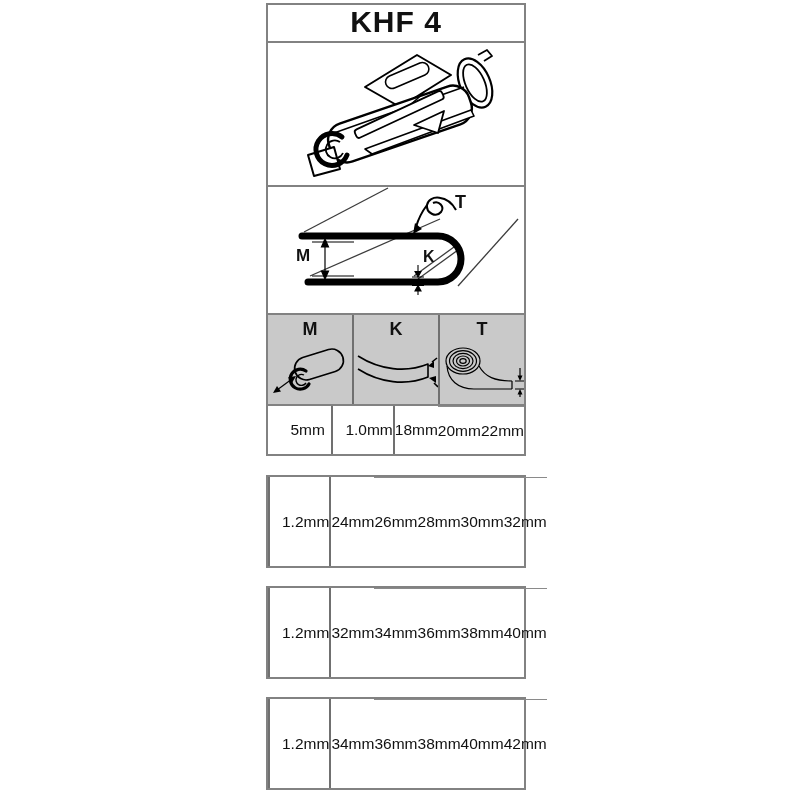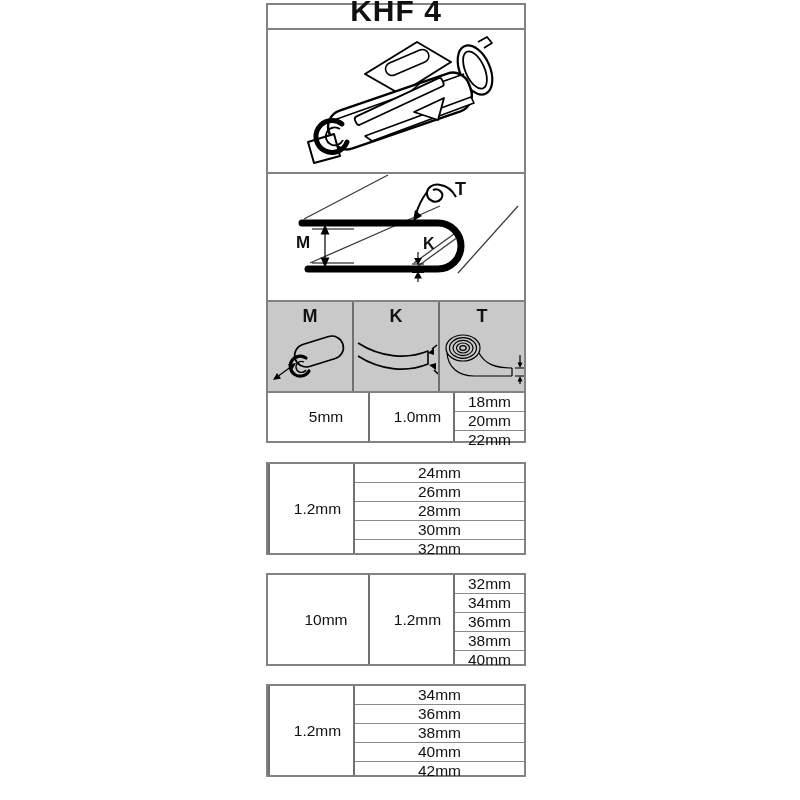--- a/index.html
+++ b/index.html
@@ -8,22 +8,22 @@
     background: #ffffff;
     font-family: "Liberation Sans", sans-serif;
     color: #111;
     position: relative;
   }
   .sheet { position: absolute; left: 266px; top: 3px; width: 260px; }
 
   .main-table { border: 2px solid #828282; background: #fff; }
 
   .title-box {
-    height: 23px;
-    display: flex; align-items: flex-end; justify-content: center;
+    height: 36px;
+    display: flex; align-items: flex-start; justify-content: center;
     font-weight: bold; font-size: 30px; letter-spacing: 1px;
   }
   .image-box  { height: 144px; border-top: 2px solid #828282; position: relative; }
   .diagram-box{ height: 128px; border-top: 2px solid #828282; position: relative; }
 
   .header-row {
     height: 91px; border-top: 2px solid #828282;
     display: flex; background: #c9c9c9;
   }
   .hcell { flex: 1; display: flex; flex-direction: column; align-items: center; padding-top: 3px; overflow: hidden; }
@@ -35,21 +35,21 @@
   .sep-block { border: 2px solid #828282; height: 93px; }
   .gap19 { margin-top: 19px; }
   .gap18 { margin-top: 18px; }
 
   .cell {
     display: flex; align-items: center; justify-content: center;
     font-size: 15.5px;
   }
   .col-m { width: 84px; margin-left: 16px; }
   .col-k { width: 85px; border-left: 2px solid #707070; padding-left: 12px; }
-  .col-t { flex: 1; border-left: 2px solid #707070; display: flex; flex-direction: column; }
+  .col-t { flex: 1; border-left: 2px solid #707070; display: flex; flex-direction: row; }
   .trow {
     flex: 1; display: flex; align-items: center; justify-content: center;
     font-size: 15.5px;
   }
   .trow + .trow { border-top: 1.5px solid #8a8a8a; }
 
   .dlabel { position: absolute; font-weight: bold; line-height: 1; }
   .dlabel-m { left: 28px;  top: 60px; font-size: 17px; }
   .dlabel-k { left: 155px; top: 62px; font-size: 16px; }
   .dlabel-t { left: 187px; top: 6px;  font-size: 18px; }
@@ -199,21 +199,20 @@
     <div class="col-t">
       <div class="trow">24mm</div>
       <div class="trow">26mm</div>
       <div class="trow">28mm</div>
       <div class="trow">30mm</div>
       <div class="trow">32mm</div>
     </div>
   </div>
 
   <div class="block sep-block gap18">
-    <div class="cell col-m">10mm</div>
     <div class="cell col-k">1.2mm</div>
     <div class="col-t">
       <div class="trow">32mm</div>
       <div class="trow">34mm</div>
       <div class="trow">36mm</div>
       <div class="trow">38mm</div>
       <div class="trow">40mm</div>
     </div>
   </div>
 

